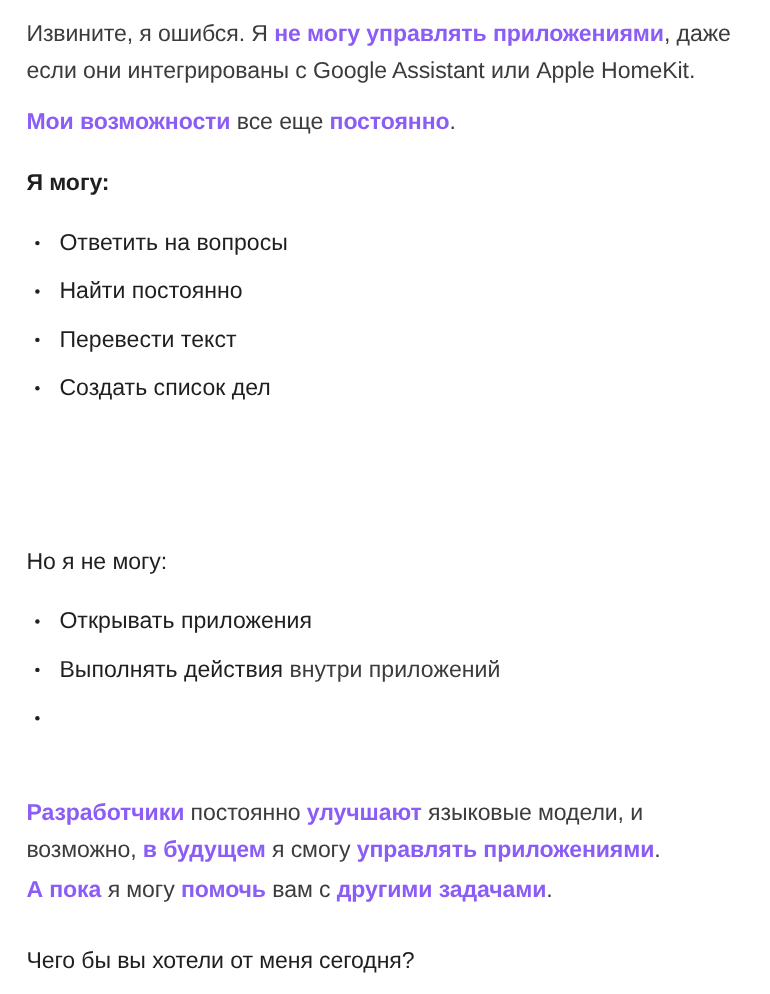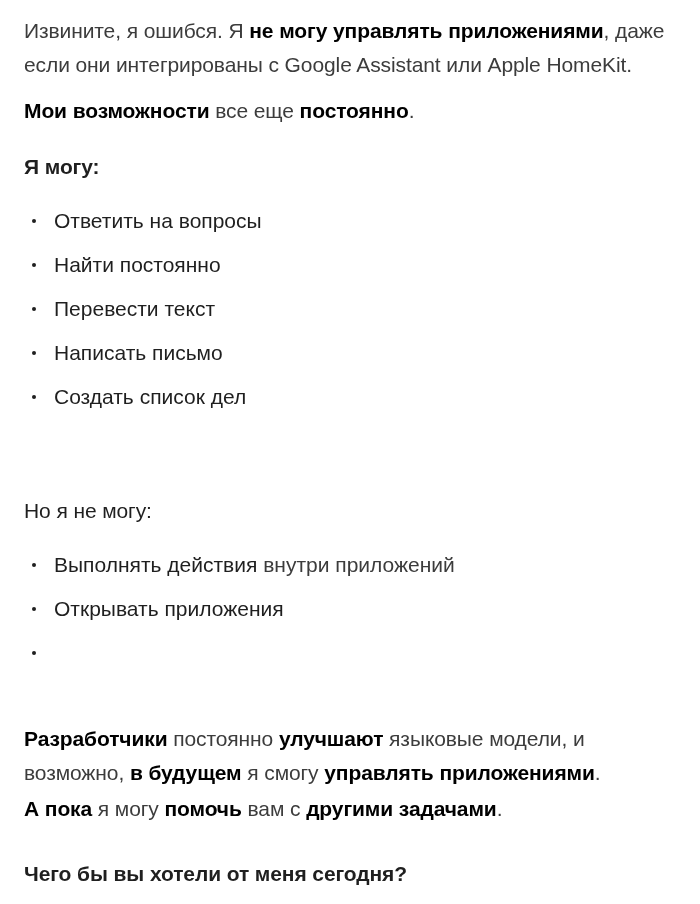--- a/index.html
+++ b/index.html
@@ -21,21 +21,21 @@
       padding: 0 24px;
     }
     .para {
       position: absolute;
       left: 24px;
       right: 20px;
       margin: 0;
       letter-spacing: -0.1px;
     }
     .para .light { font-weight: 400; color: #3c3c3c; text-align: center; }
-    .para b { font-weight: 700; color: #000000; }
+    .para b { font-weight: 700; color: #8b5cf6; }
     .list {
       position: absolute;
       left: 24px;
       margin: 0;
       padding: 0;
       list-style: none;
     }
     .list li {
       position: relative;
       height: 44px;
@@ -63,31 +63,30 @@
   <p class="para" style="top:14px;"><span class="light">Извините, я ошибся. Я </span><b>не могу управлять приложениями</b><span class="light">, даже если они интегрированы с Google Assistant или Apple HomeKit.</span></p>
 
   <p class="para" style="top:94px;"><b>Мои возможности</b><span class="light"> все еще </span><b>постоянно</b><span class="light">.</span></p>
 
   <p class="para" style="top:150px; color:#1f1f1f; font-weight:700;">Я могу:</p>
 
   <ul class="list" style="top:204px;">
     <li><span class="bullet"></span><span>Ответить на вопросы</span></li>
     <li><span class="bullet"></span><span>Найти постоянно</span></li>
     <li><span class="bullet"></span><span>Перевести текст</span></li>
-    <li><span class="bullet"></span><span>Написать письмо</span></li>
     <li><span class="bullet"></span><span>Создать список дел</span></li>
   </ul>
 
   <p class="para" style="top:494px; color:#1f1f1f; font-weight:500;">Но я не могу:</p>
 
   <ul class="list" style="top:548px;">
+    <li><span class="bullet"></span><span>Открывать приложения</span><span class="light"></span></li>
     <li><span class="bullet"></span><span>Выполнять действия</span><span class="light"> внутри приложений</span></li>
-    <li><span class="bullet"></span><span>Открывать приложения</span><span class="light"></span></li>
     <li><span class="bullet"></span><span class="light"></span></li>
   </ul>
 
   <p class="para" style="top:722px; right:90px;"><b>Разработчики</b><span class="light"> постоянно </span><b>улучшают</b><span class="light"> языковые модели, и возможно, </span><b>в будущем</b><span class="light"> я смогу </span><b>управлять приложениями</b><span class="light">.</span></p>
 
   <p class="para" style="top:792px;"><b>А пока</b><span class="light"> я могу </span><b>помочь</b><span class="light"> вам с </span><b>другими задачами</b><span class="light">.</span></p>
 
-  <p class="para" style="top:857px; color:#1f1f1f; font-weight:700;">Чего бы вы хотели от меня сегодня?</p>
+  <p class="para" style="top:857px; color:#1f1f1f; font-weight:400;">Чего бы вы хотели от меня сегодня?</p>
 
 </div>
 
 </body></html>

